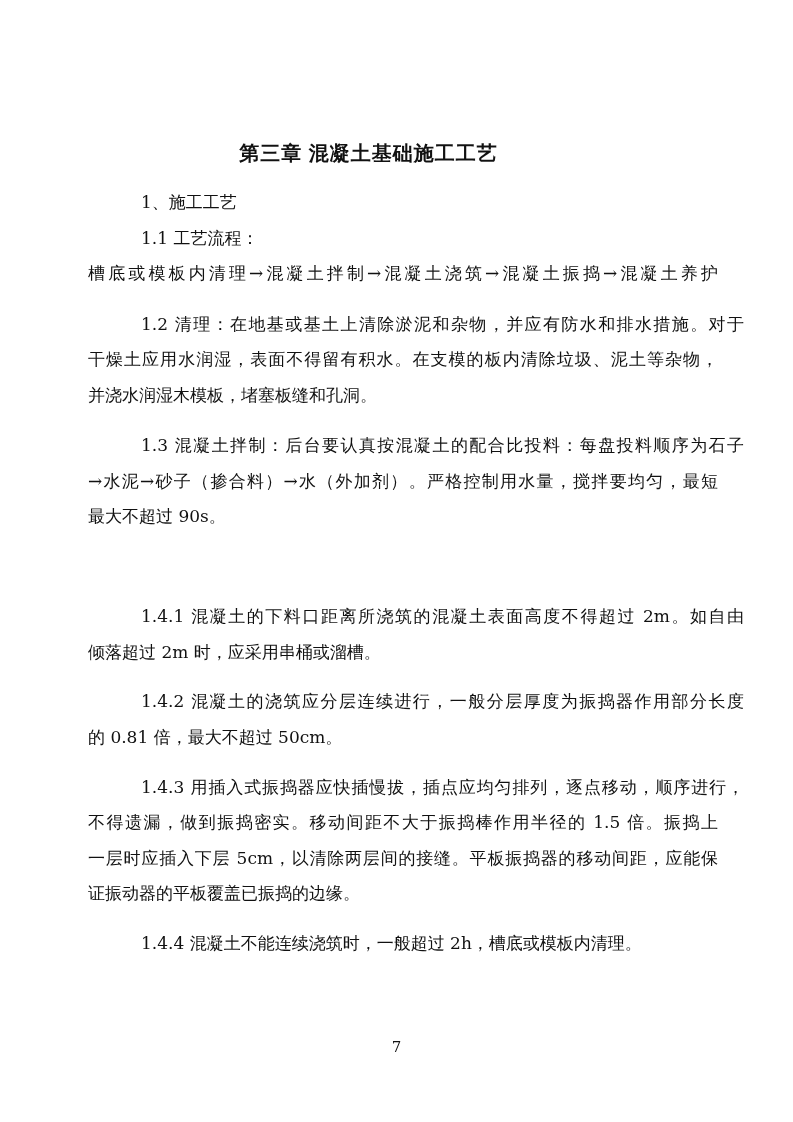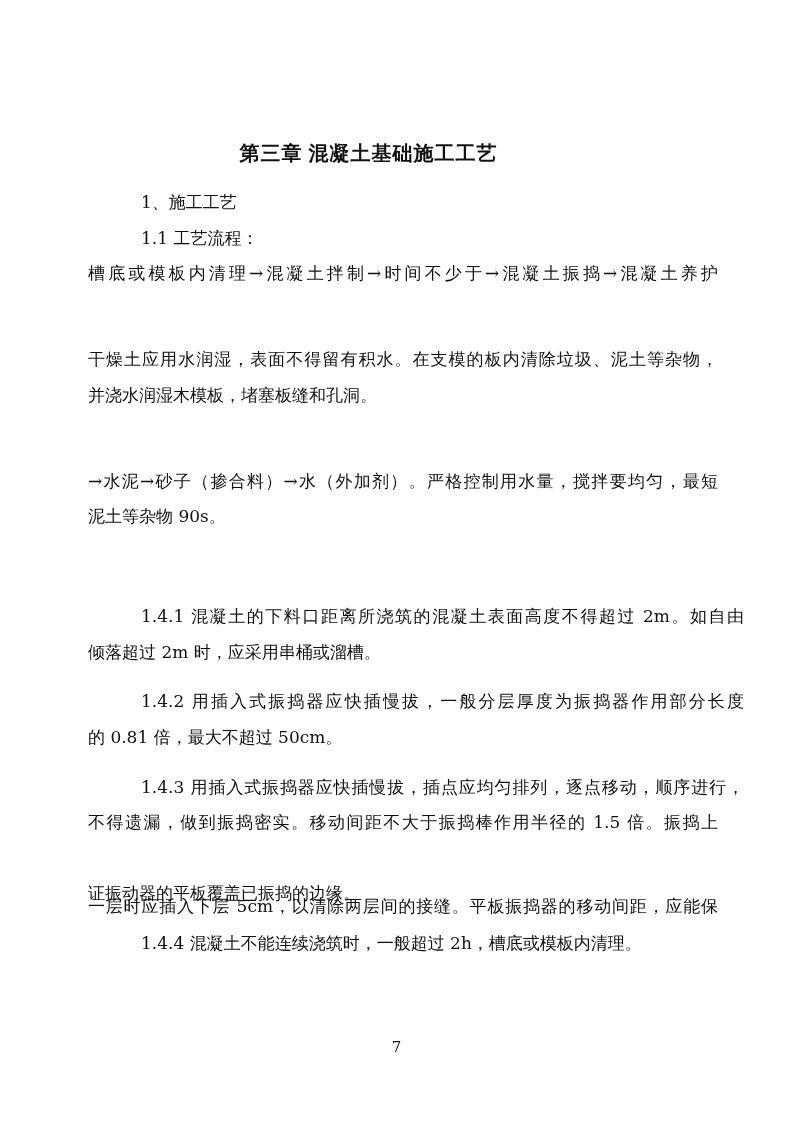--- a/index.html
+++ b/index.html
@@ -1,51 +1,53 @@
 <!DOCTYPE html>
 <html><head>
 <meta charset="utf-8">
 <style>
   html, body { margin: 0; padding: 0; background: #ffffff; }
   body { width: 793px; height: 1122px; position: relative; overflow: hidden;
          font-family: "DejaVu Serif", "Liberation Serif", serif; color: #111; }
   .page { position: absolute; left: 0; top: 0; width: 793px; height: 1122px; }
   .title { position: absolute; top: 140px; left: 0; width: 737px; text-align: center;
            font-size: 20px; font-weight: bold; letter-spacing: 1px;
-           font-family: Liberation Serif, serif; }
+           font-family: Liberation Sans, sans-serif; }
   .line { position: absolute; left: 88px; width: 630px; font-size: 17px; line-height: 22px;
           white-space: nowrap; text-align: justify; text-align-last: justify; }
   .line.last { text-align-last: left; }
   .ind { left: 115px; width: 603px; margin-left: 26px; }
   .pagenum { position: absolute; top: 1038px; left: 0; width: 793px; text-align: center; font-size: 15px; }
 </style>
 </head>
 <body>
 
 <div class="page">
   <div class="title">第三章  混凝土基础施工工艺</div>
 
   <div class="line ind last" style="top:191px">1、施工工艺</div>
   <div class="line ind last" style="top:227px">1.1 工艺流程：</div>
-  <div class="line" style="top:262px">槽底或模板内清理→混凝土拌制→时间不少于→混凝土振捣→混凝土养护</div>
+  <div class="line" style="top:262px">槽底或模板内清理→混凝土拌制→混凝土浇筑→混凝土振捣→混凝土养护</div>
 
+  <div class="line ind" style="top:313px">1.2 清理：在地基或基土上清除淤泥和杂物，并应有防水和排水措施。对于</div>
   <div class="line" style="top:348px">干燥土应用水润湿，表面不得留有积水。在支模的板内清除垃圾、泥土等杂物，</div>
   <div class="line last" style="top:384px">并浇水润湿木模板，堵塞板缝和孔洞。</div>
 
+  <div class="line ind" style="top:434px">1.3 混凝土拌制：后台要认真按混凝土的配合比投料：每盘投料顺序为石子</div>
   <div class="line" style="top:470px">→水泥→砂子（掺合料）→水（外加剂）。严格控制用水量，搅拌要均匀，最短</div>
-  <div class="line last" style="top:505px">泥土等杂物 90s。</div>
+  <div class="line last" style="top:505px">最大不超过 90s。</div>
 
 
   <div class="line ind" style="top:605px">1.4.1 混凝土的下料口距离所浇筑的混凝土表面高度不得超过 2m。如自由</div>
   <div class="line last" style="top:641px">倾落超过 2m 时，应采用串桶或溜槽。</div>
 
-  <div class="line ind" style="top:690px">1.4.2 用插入式振捣器应快插慢拔，一般分层厚度为振捣器作用部分长度</div>
+  <div class="line ind" style="top:690px">1.4.2 混凝土的浇筑应分层连续进行，一般分层厚度为振捣器作用部分长度</div>
   <div class="line last" style="top:726px">的 0.81 倍，最大不超过 50cm。</div>
 
   <div class="line ind" style="top:776px">1.4.3 用插入式振捣器应快插慢拔，插点应均匀排列，逐点移动，顺序进行，</div>
   <div class="line" style="top:811px">不得遗漏，做到振捣密实。移动间距不大于振捣棒作用半径的 1.5 倍。振捣上</div>
-  <div class="line" style="top:895px">一层时应插入下层 5cm，以清除两层间的接缝。平板振捣器的移动间距，应能保</div>
+  <div class="line" style="top:847px">一层时应插入下层 5cm，以清除两层间的接缝。平板振捣器的移动间距，应能保</div>
   <div class="line last" style="top:882px">证振动器的平板覆盖已振捣的边缘。</div>
 
   <div class="line ind last" style="top:932px">1.4.4 混凝土不能连续浇筑时，一般超过 2h，槽底或模板内清理。</div>
 
   <div class="pagenum">7</div>
 </div>
 
 </body></html>

